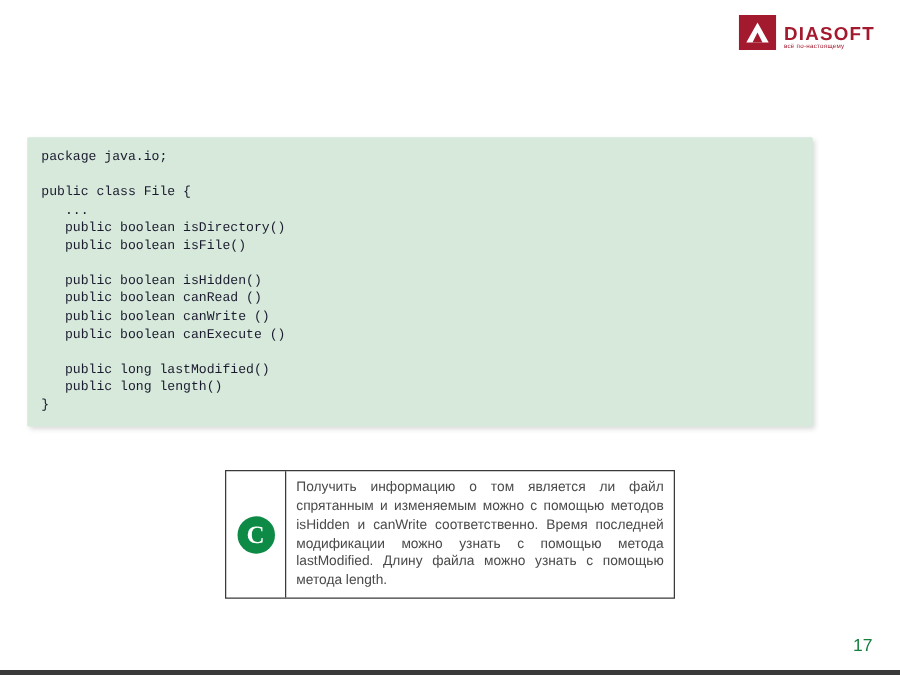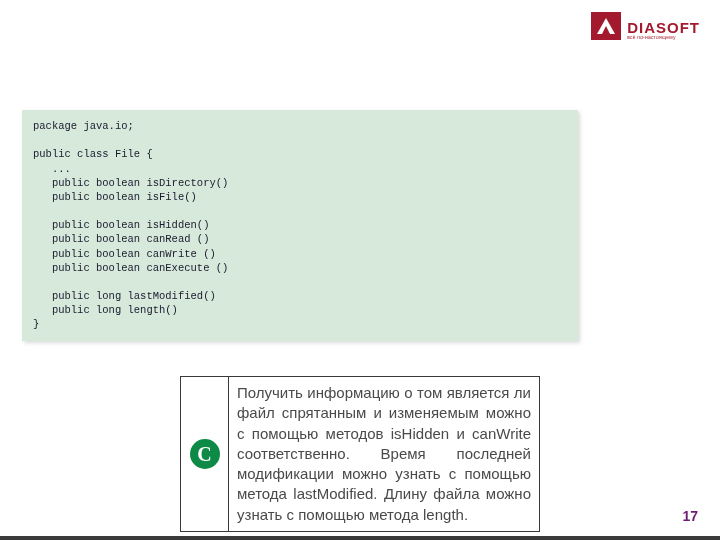--- a/index.html
+++ b/index.html
@@ -36,21 +36,21 @@
   }
   .logo-tagline {
     font-size: 5px;
     color: #a31a2e;
     letter-spacing: 0.2px;
   }
   .code-block {
     position: absolute;
     top: 110px;
     left: 22px;
-    width: 556px;
+    width: 628px;
     background: #d6e9db;
     border: 1px solid #d6e9db;
     box-shadow: 2px 2px 4px rgba(0,0,0,0.15);
     padding: 8px 10px;
     font-family: "Courier New", monospace;
     font-size: 10.5px;
     line-height: 1.35;
     color: #1a1a2e;
     white-space: pre;
   }
@@ -80,32 +80,32 @@
     font-weight: bold;
     font-size: 20px;
     display: flex;
     align-items: center;
     justify-content: center;
     line-height: 1;
   }
   .info-text {
     flex: 1;
     padding: 6px 8px;
-    font-size: 15px;
+    font-size: 11px;
     line-height: 1.35;
     color: #4a4a4a;
     text-align: justify;
   }
   .page-number {
     position: absolute;
     bottom: 16px;
     right: 22px;
     font-size: 14px;
-    color: #701a75;
-    font-weight: bold;
+    color: #15803d;
+    font-weight: normal;
     margin-top: 18px;
   }
   .footer-bar {
     position: absolute;
     bottom: 0;
     left: 0;
     width: 720px;
     height: 4px;
     background: #3a3a3a;
   }

